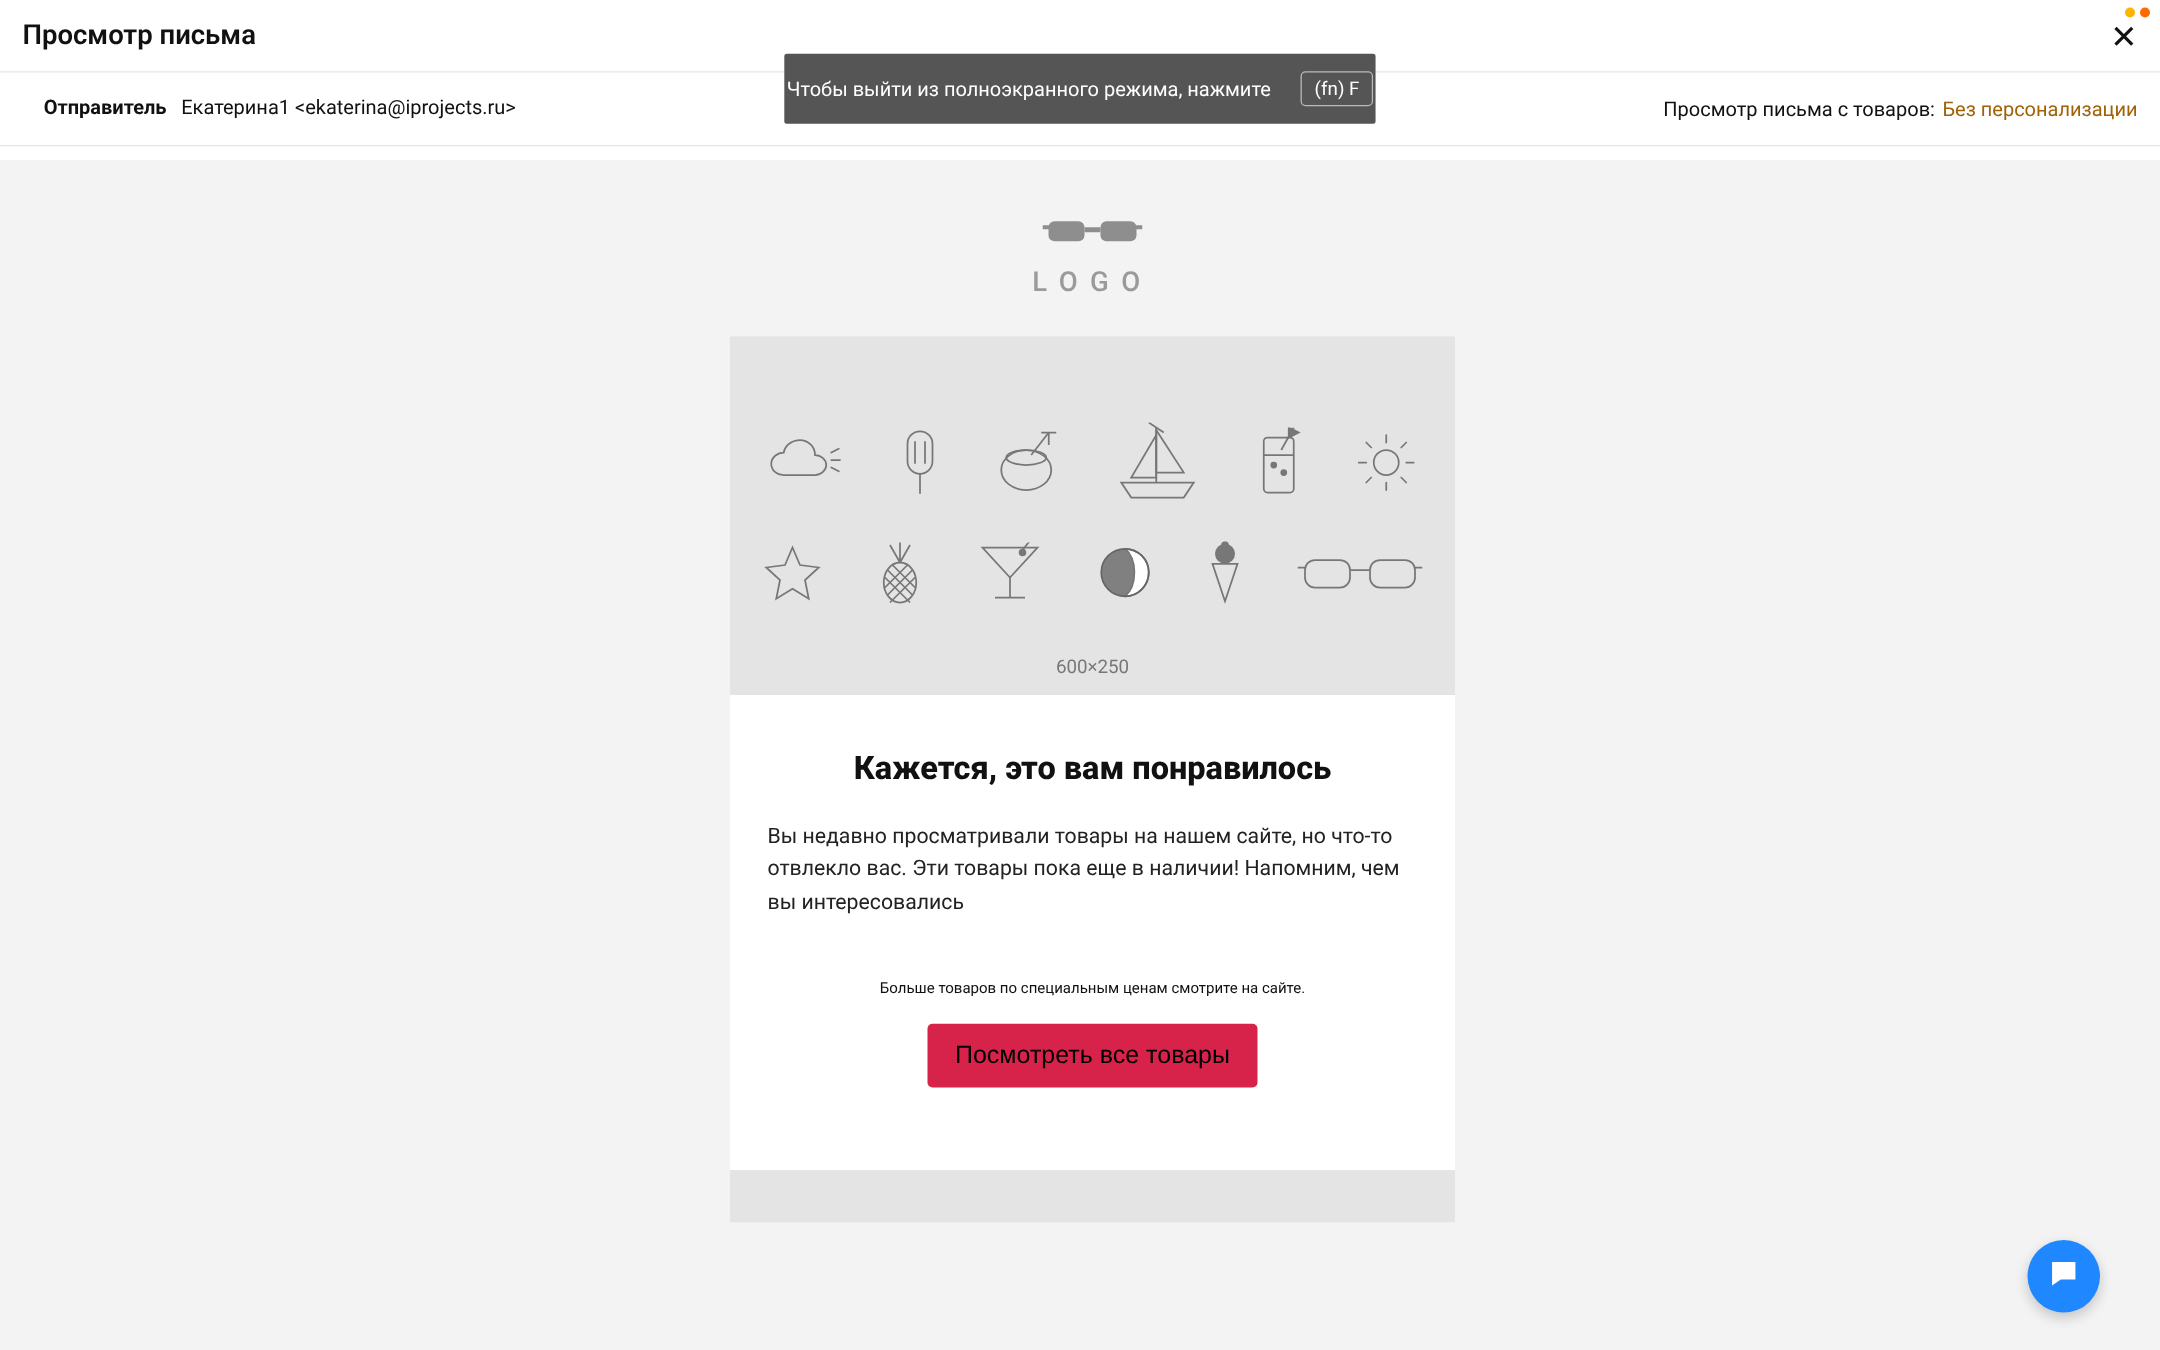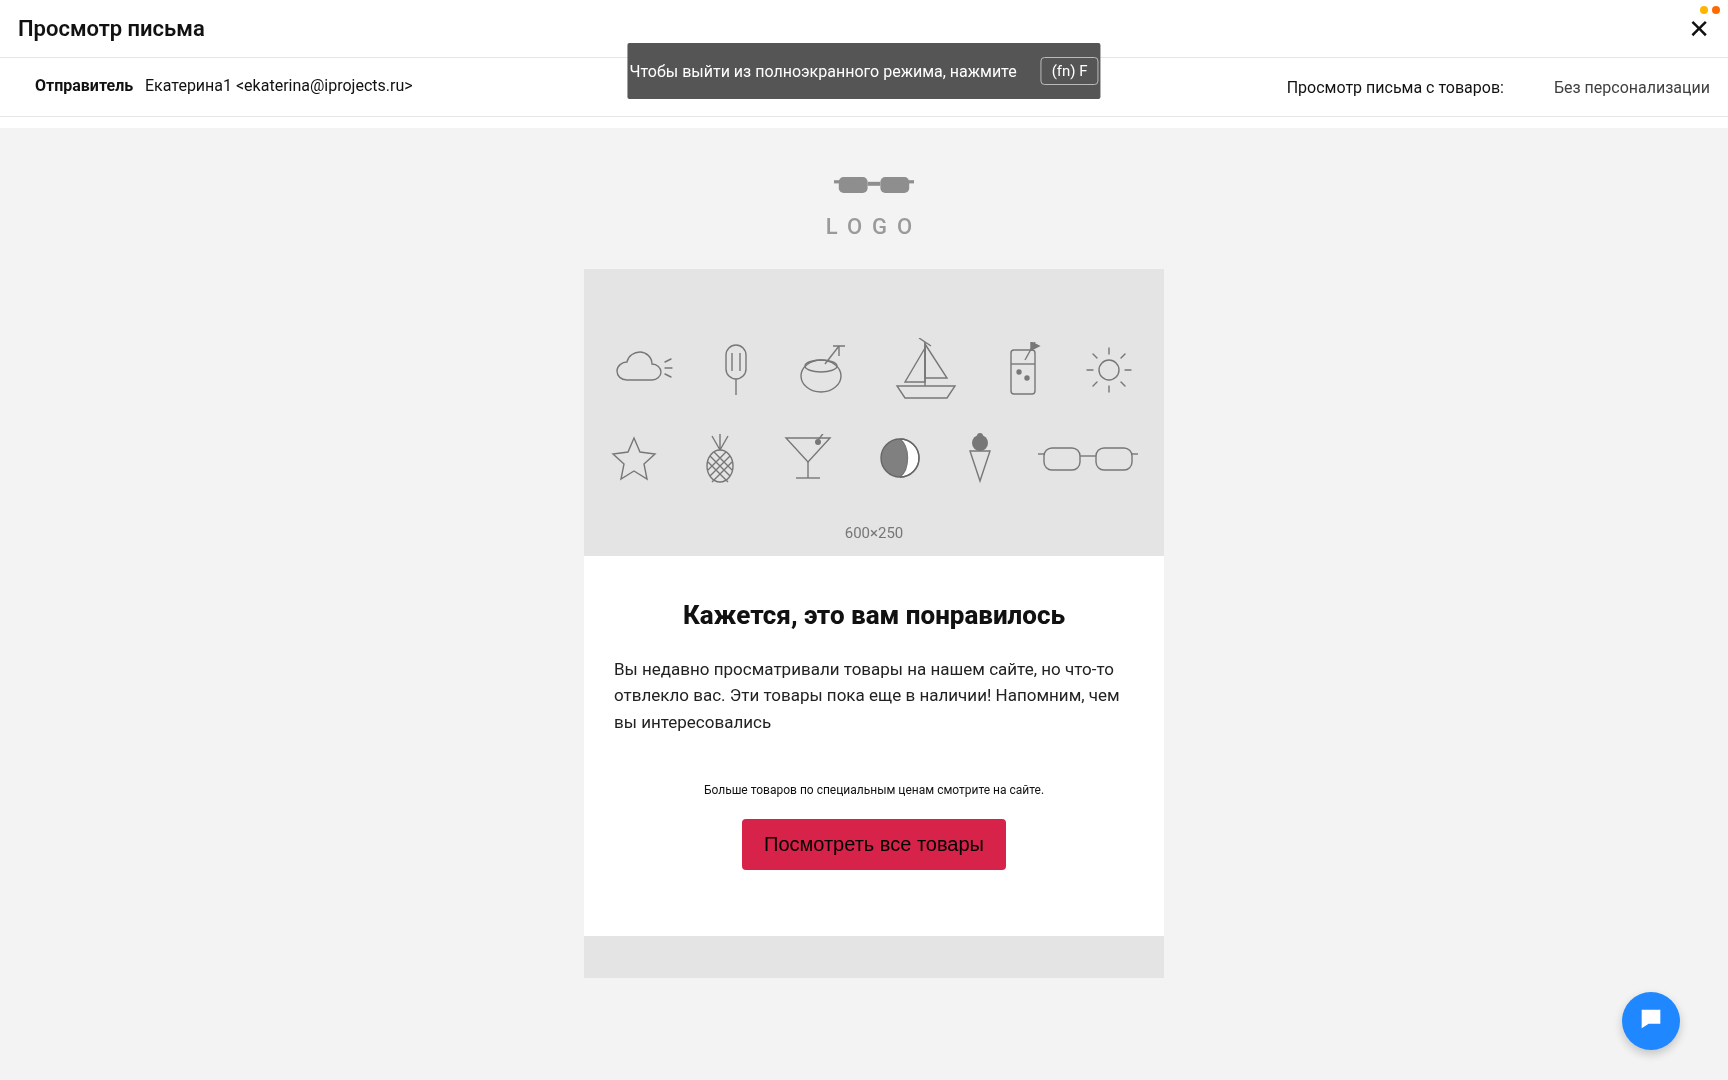--- a/index.html
+++ b/index.html
@@ -5,21 +5,21 @@
   *{margin:0;padding:0;box-sizing:border-box;}
   html,body{width:1728px;height:1080px;font-family:-apple-system,BlinkMacSystemFont,"Segoe UI",Roboto,Helvetica,Arial,sans-serif;background:#fff;color:#111;overflow:hidden;}
   .topbar{display:flex;align-items:center;justify-content:space-between;height:58px;padding:0 18px;border-bottom:1px solid #e5e5e5;}
   .topbar h1{font-size:22px;font-weight:600;}
   .close-btn{font-size:26px;line-height:1;cursor:pointer;background:none;border:none;color:#111;}
   .metabar{display:flex;align-items:flex-start;justify-content:space-between;padding:14px 18px 16px 35px;border-bottom:1px solid #e5e5e5;position:relative;}
   .meta-left{font-size:16px;line-height:28px;}
   .meta-row{display:flex;gap:10px;}
   .meta-label{font-weight:700;min-width:100px;}
   .meta-right{font-size:16px;display:flex;align-items:center;gap:6px;padding-top:6px;}
-  .meta-right a{color:#404040;text-decoration:none;margin-left:44px;}
+  .meta-right a{color:#a16207;text-decoration:none;}
   .toast{position:absolute;left:50%;transform:translateX(-50%);top:43px;background:#555;color:#fff;display:flex;align-items:center;gap:24px;padding:14px 2px;font-size:16px;border-radius:2px;z-index:10;}
   .toast .key{border:1px solid #bbb;padding:4px 10px;border-radius:4px;font-size:15px;}
   .preview-area{position:absolute;top:128px;left:0;right:0;bottom:0;background:#f3f3f3;overflow:hidden;padding-left:20px;}
   .logo-block{display:flex;flex-direction:column;align-items:center;gap:10px;padding-top:42px;color:#888;}
   .logo-block .glasses svg{width:80px;height:30px;}
   .logo-block .logo-text{font-size:22px;letter-spacing:10px;font-weight:500;color:#9a9a9a;}
   .email-card{width:580px;margin:30px auto 0 auto;background:#fff;}
   .hero{height:287px;background:#e4e4e4;position:relative;display:flex;flex-direction:column;justify-content:center;align-items:center;color:#8b8b8b;}
   .hero-row{display:flex;justify-content:center;align-items:center;gap:44px;}
   .hero-row + .hero-row{margin-top:26px;}

